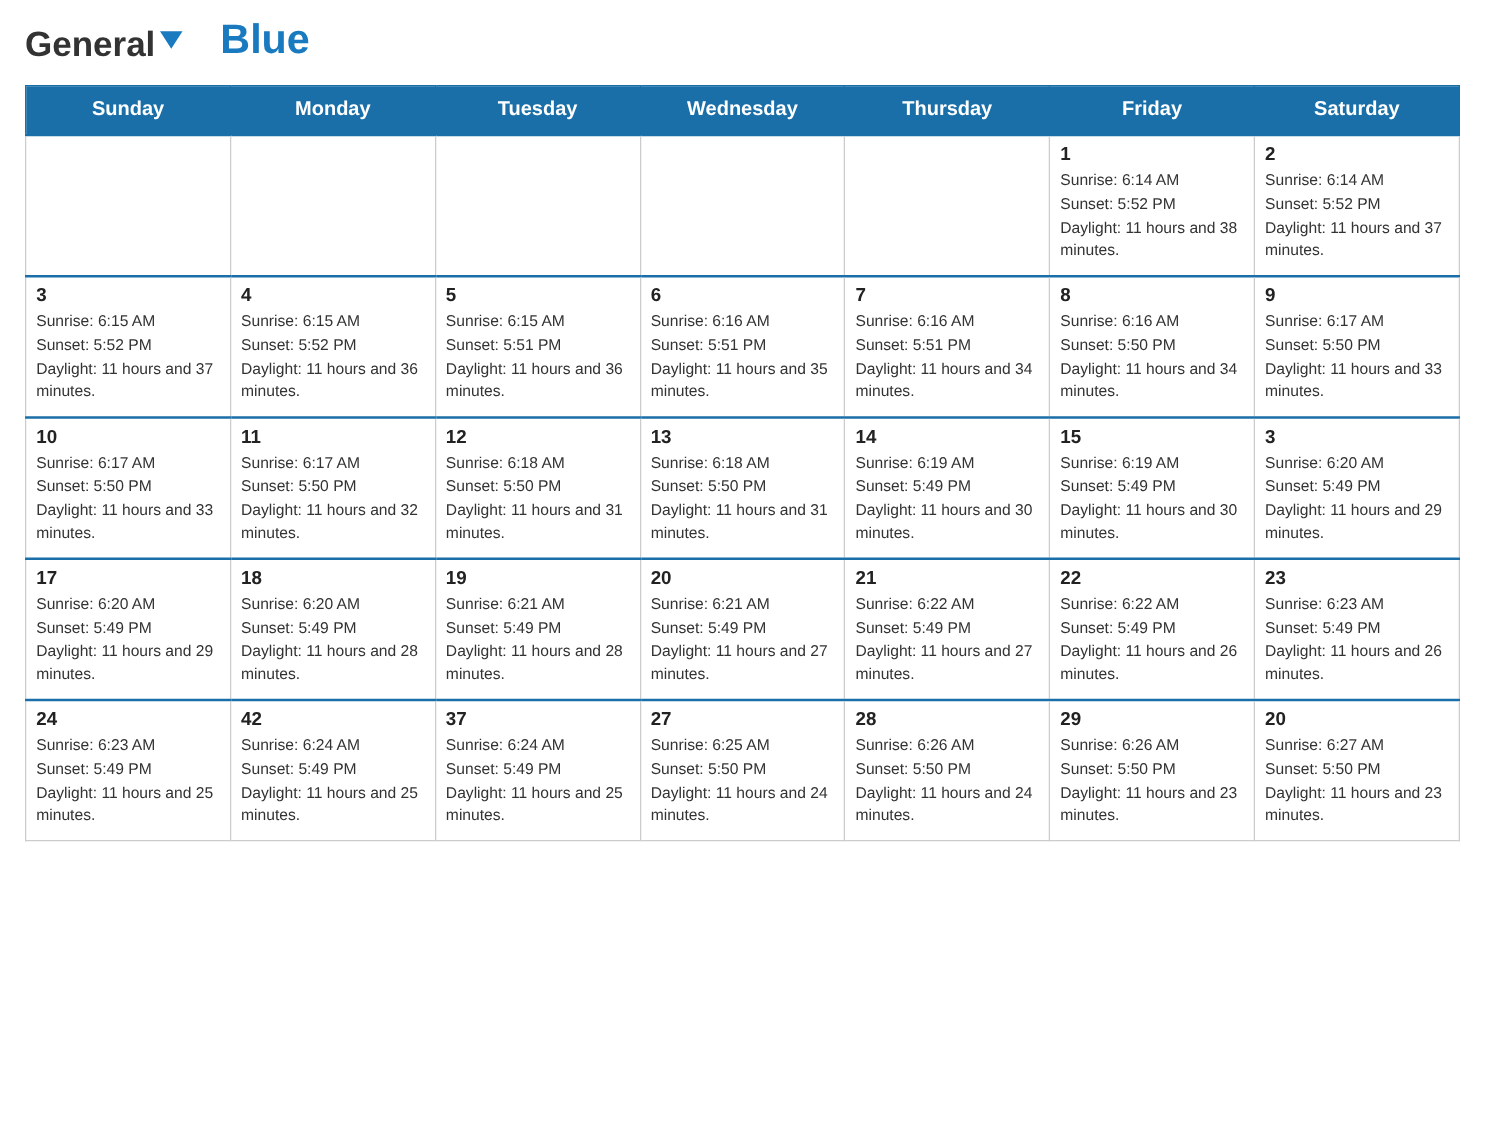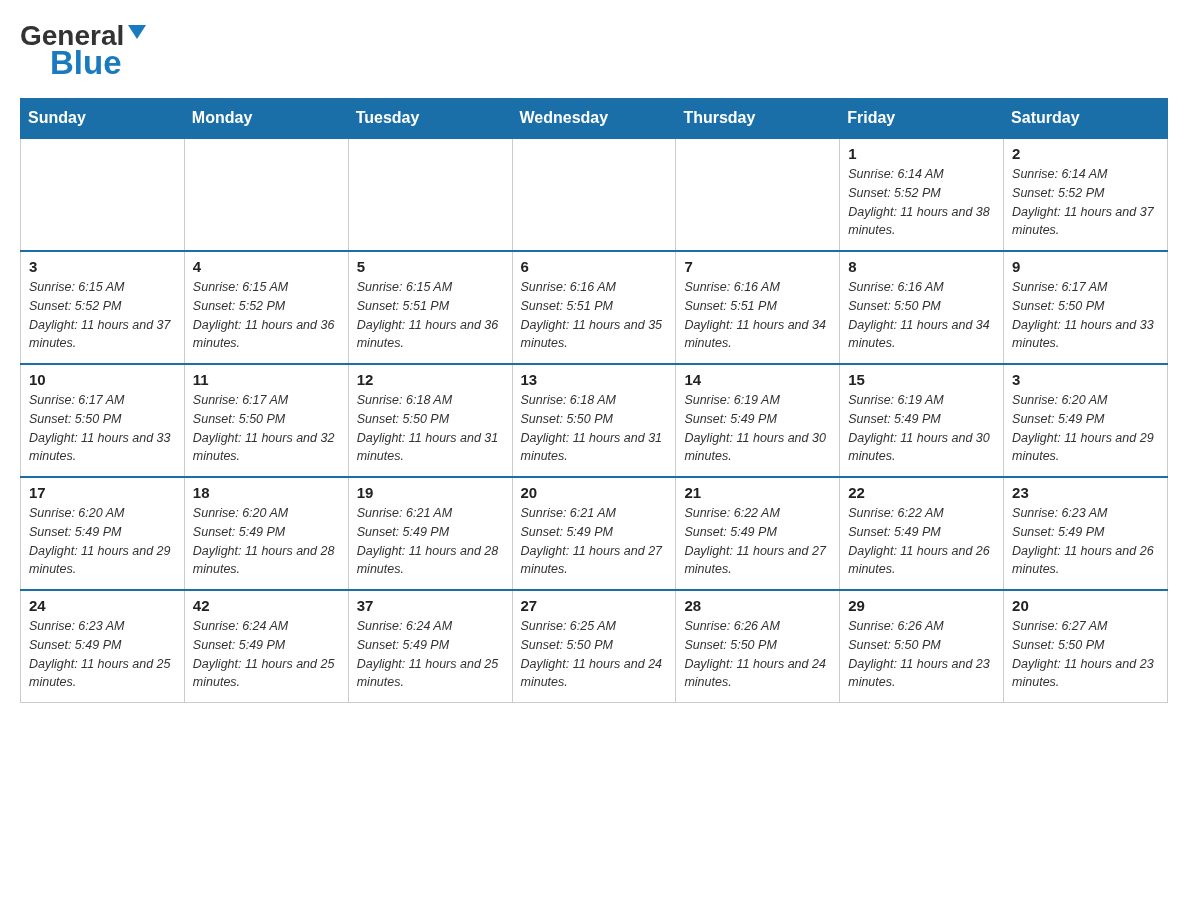--- a/index.html
+++ b/index.html
@@ -11,21 +11,21 @@
       min-height: 918px;
     }
     .header {
       display: flex;
       align-items: flex-start;
       justify-content: space-between;
       margin-bottom: 10px;
     }
     .logo {
       display: flex;
-      flex-direction: column;
+      flex-direction: row;
       align-items: flex-start;
       text-align: center;
     }
     .logo-text-general {
       font-size: 28px;
       font-weight: bold;
       color: #333;
     }
     .logo-text-blue {
       font-size: 33px;
@@ -63,22 +63,22 @@
     .calendar {
       width: 100%;
       border-collapse: collapse;
       margin-top: 16px;
     }
     .calendar th {
       background-color: #1a6fa8;
       color: #fff;
       font-size: 16px;
       font-weight: bold;
-      padding: 10px 7px;
-      text-align: left;
+      padding: 10px 24px;
+      text-align: center;
       border: 1px solid #1a6fa8;
     }
     .calendar td {
       vertical-align: top;
       padding: 6px 8px 10px 8px;
       border: 1px solid #ccc;
       border-top: 2px solid #1a6fa8;
       width: calc(100% / 7);
       min-height: 90px;
       font-size: 13px;
@@ -92,21 +92,20 @@
       font-size: 15px;
       font-weight: bold;
       color: #222;
       display: block;
       margin-bottom: 3px;
     }
     .day-info {
       font-size: 12.5px;
       color: #333;
       line-height: 1.5;
-      font-style: italic;
     }
   </style>
 </head>
 <body>
 
 <div class="header">
   <div class="logo">
     <div style="display:flex; align-items:center;">
       <span class="logo-text-general">General</span>
       <span class="logo-triangle"></span>

